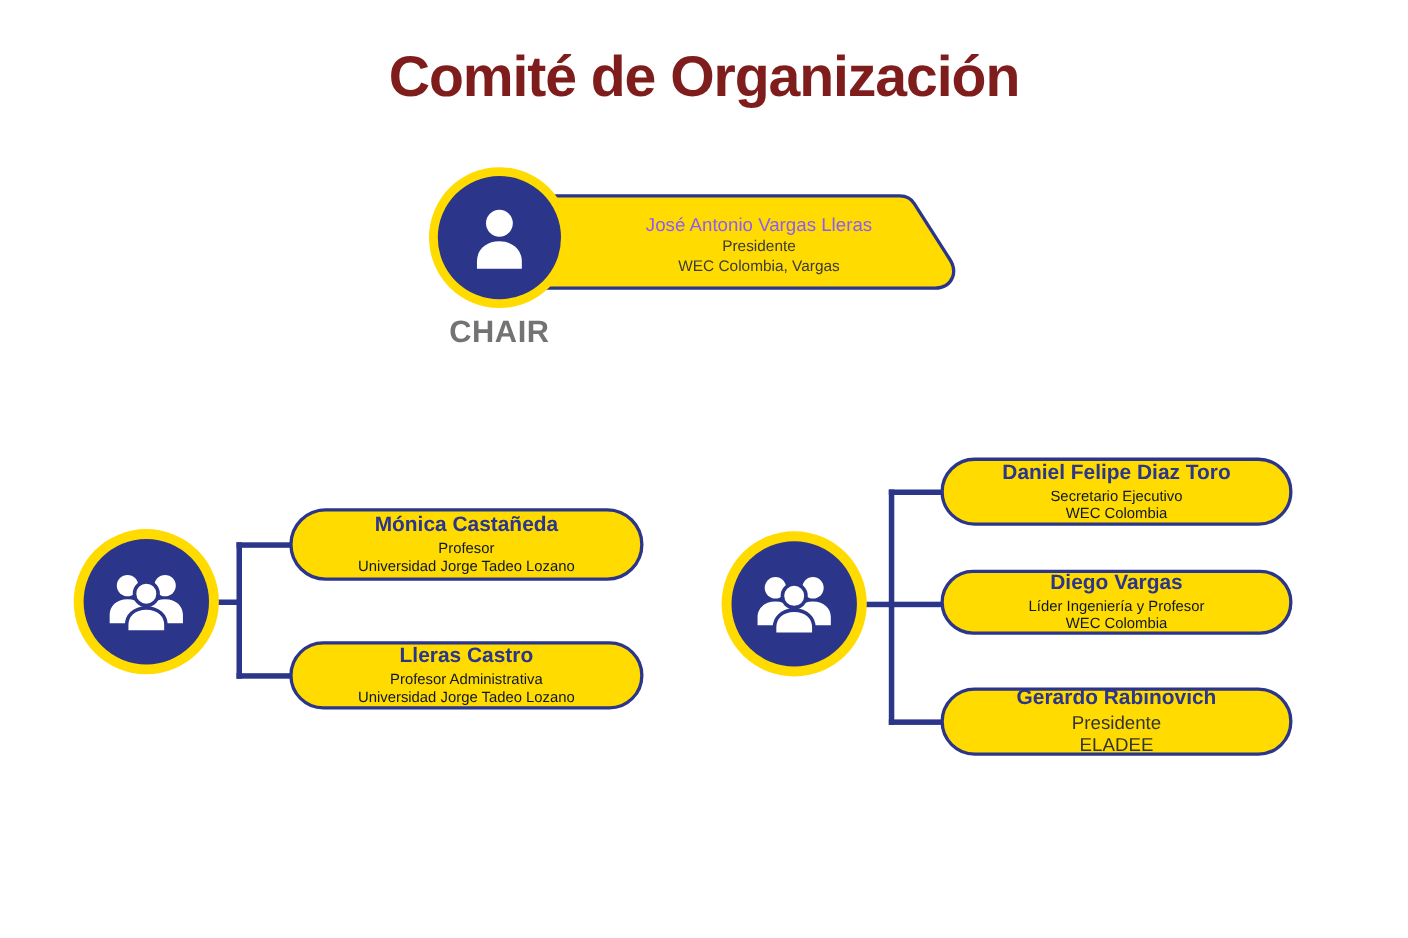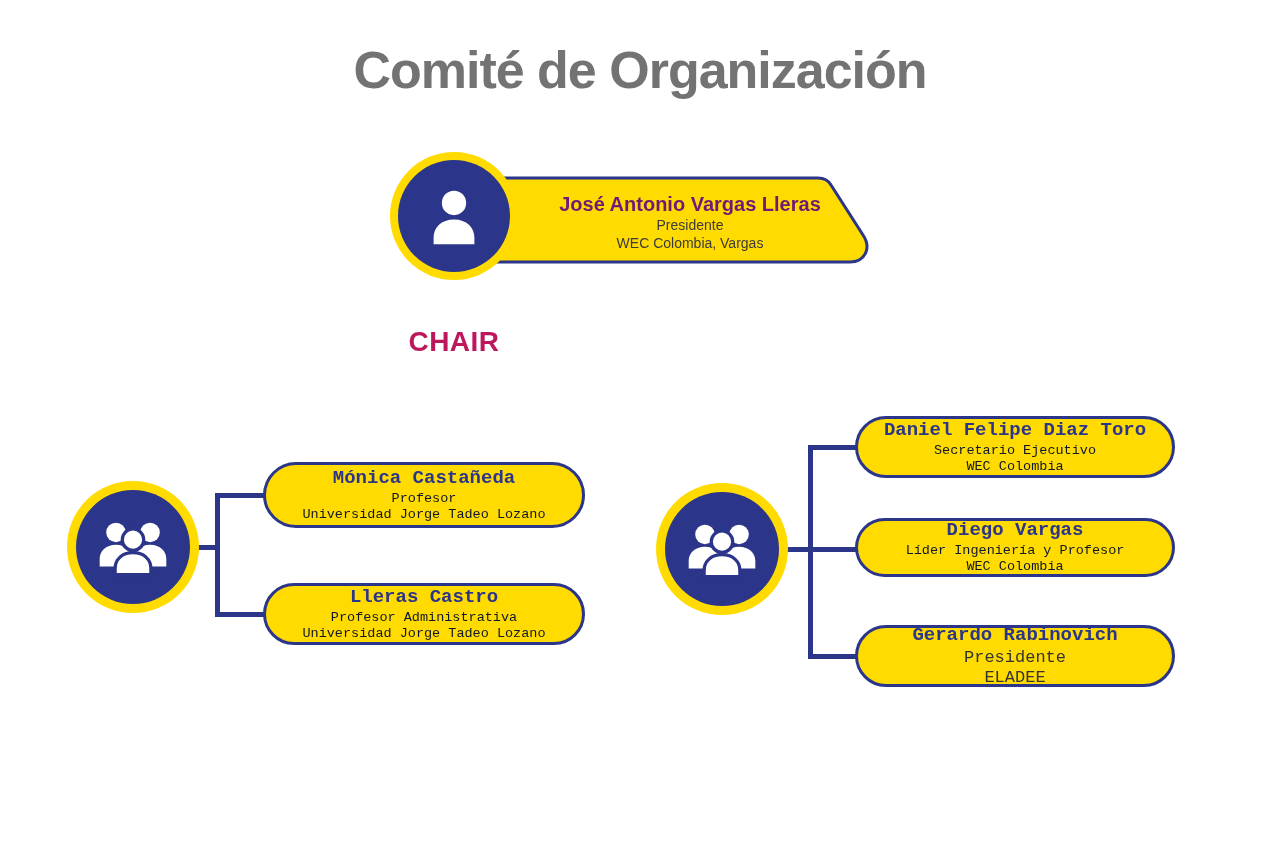--- a/index.html
+++ b/index.html
@@ -2,57 +2,57 @@
 <html><head>
 <meta charset="utf-8">
 <style>
   html,body{margin:0;padding:0;background:#fff;}
   .canvas{
     position:relative;width:1280px;height:853px;background:#ffffff;overflow:hidden;
     font-family:"Liberation Sans", sans-serif;
   }
   .title{
     position:absolute;top:40px;left:0;width:1280px;text-align:center;
-    font-size:52px;font-weight:700;color:#737373;letter-spacing:-1px;
+    font-size:52px;font-weight:700;color:#7f1d1d;letter-spacing:-1px;
   }
   
   .banner-svg{position:absolute;left:452px;top:175px;width:420px;height:90px;}
   .banner-text{
     position:absolute;left:530px;top:182px;width:320px;height:80px;
     display:flex;flex-direction:column;align-items:center;justify-content:center;
     text-align:center;line-height:1.25;
   }
-  .banner-name{font-size:20px;font-weight:700;color:#701a75;}
+  .banner-name{font-size:17px;font-weight:400;color:#8b5cf6;}
   .banner-role,.banner-org{font-size:14px;color:#3b3b3b;}
   .avatar{
     position:absolute;left:390px;top:152px;width:128px;height:128px;border-radius:50%;
     background:#ffdb00;display:flex;align-items:center;justify-content:center;z-index:3;
   }
   .avatar-inner{
     width:112px;height:112px;border-radius:50%;background:#2b3589;
     display:flex;align-items:center;justify-content:center;
   }
   .chair-label{
     position:absolute;left:378px;top:286px;width:152px;text-align:center;
-    font-size:28px;font-weight:700;color:#be185d;letter-spacing:0.5px;margin-top:40px;
+    font-size:28px;font-weight:700;color:#737373;letter-spacing:0.5px;
   }
   
   .group-circle{
     position:absolute;width:132px;height:132px;border-radius:50%;background:#ffdb00;
     display:flex;align-items:center;justify-content:center;z-index:3;
   }
   .group-circle-inner{
     width:114px;height:114px;border-radius:50%;background:#2b3589;
     display:flex;align-items:center;justify-content:center;
   }
   
   .card{
     position:absolute;background:#ffdb00;border:3.5px solid #2b3589;border-radius:33px;
     display:flex;flex-direction:column;align-items:center;justify-content:center;
-    text-align:center;line-height:1.2;box-sizing:border-box;z-index:2;font-family:Liberation Mono, monospace;
+    text-align:center;line-height:1.2;box-sizing:border-box;z-index:2;
   }
   .card-name{font-size:19px;font-weight:700;color:#2b3589;margin-bottom:1px;}
   .card-role,.card-org{font-size:13.5px;color:#0f172a;}
   .card-large .card-role,.card-large .card-org{font-size:17px;color:#333333;}
   
   .line{position:absolute;background:#2b3589;z-index:1;}
 </style>
 </head>
 <body>
 

